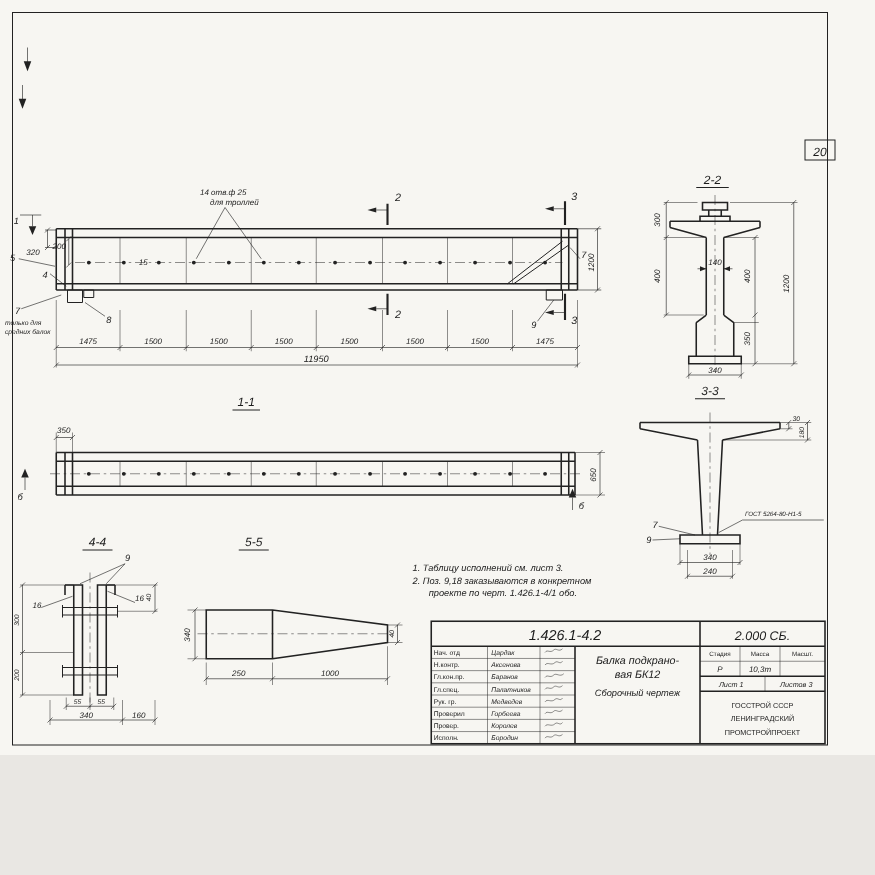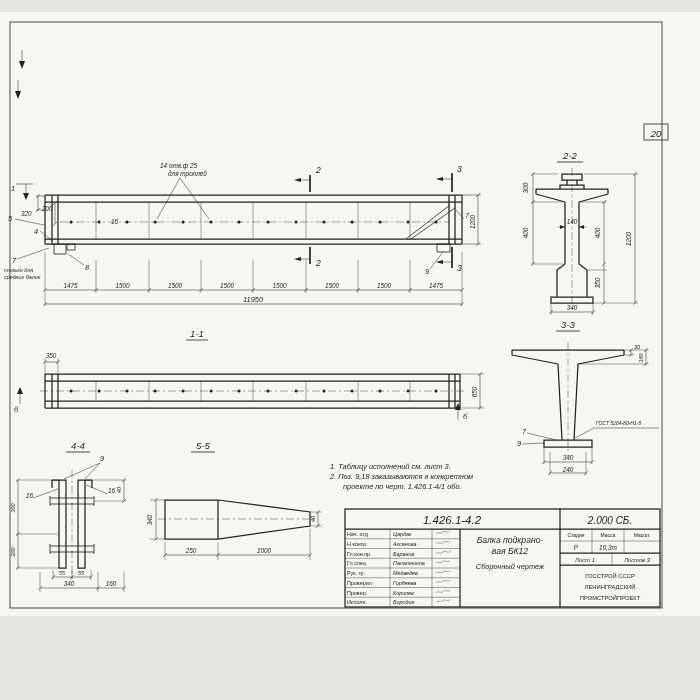--- a/index.html
+++ b/index.html
@@ -1,16 +1,16 @@
 <!DOCTYPE html>
 <html><head>
 <meta charset="utf-8">
 <style>
   html,body{margin:0;padding:0;background:#e9e7e3;}
-  .sheet{width:700px;height:604px;background:#f7f6f2;position:relative;overflow:hidden;margin-top:12px;}
+  .sheet{width:700px;height:604px;background:#f7f6f2;position:relative;overflow:hidden;}
   svg{display:block;}
   svg text{font-family:"Liberation Sans","DejaVu Sans",sans-serif;fill:#1c1c1c;}
   .t{font-style:italic;}
   .mid{text-anchor:middle;}
   .f4{font-size:5px;} .f5{font-size:5.4px;} .f55{font-size:5.8px;}
   .f6{font-size:6.4px;} .f7{font-size:7.4px;} .f8{font-size:8.6px;}
   .f9{font-size:9.6px;} .f10{font-size:10px;} .f11{font-size:11.5px;}
   .s{stroke:#222;fill:none;stroke-linecap:butt;}
   .o{stroke-width:1.25;} .m{stroke-width:0.8;} .d{stroke-width:0.5;} .th{stroke-width:0.4;}
   .cut{stroke-width:1.7;}

